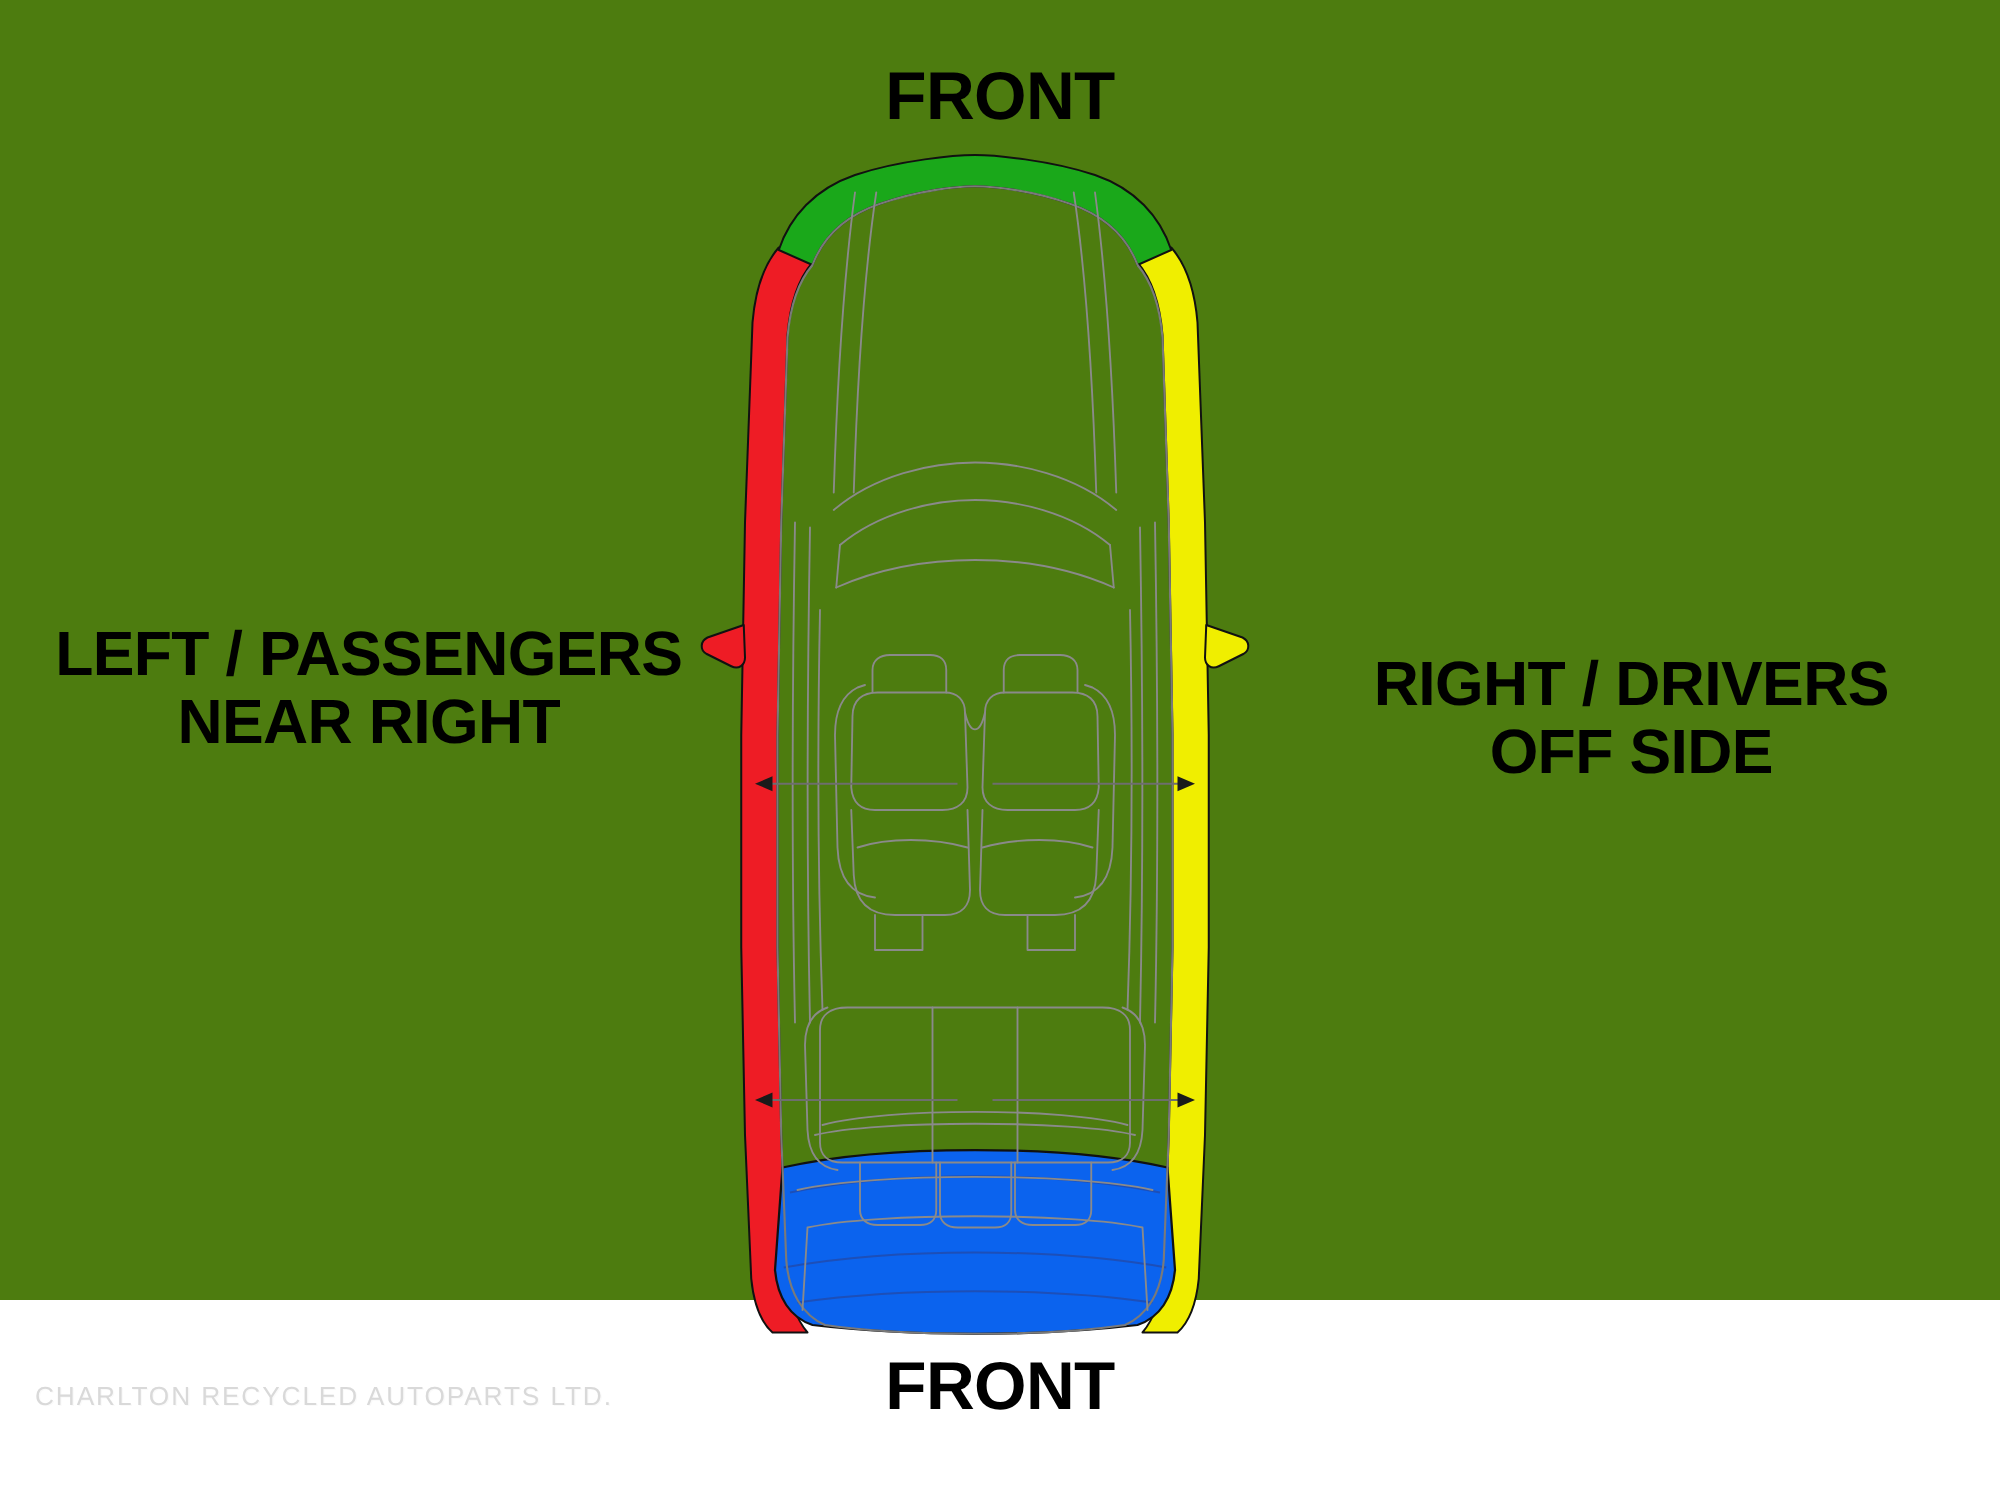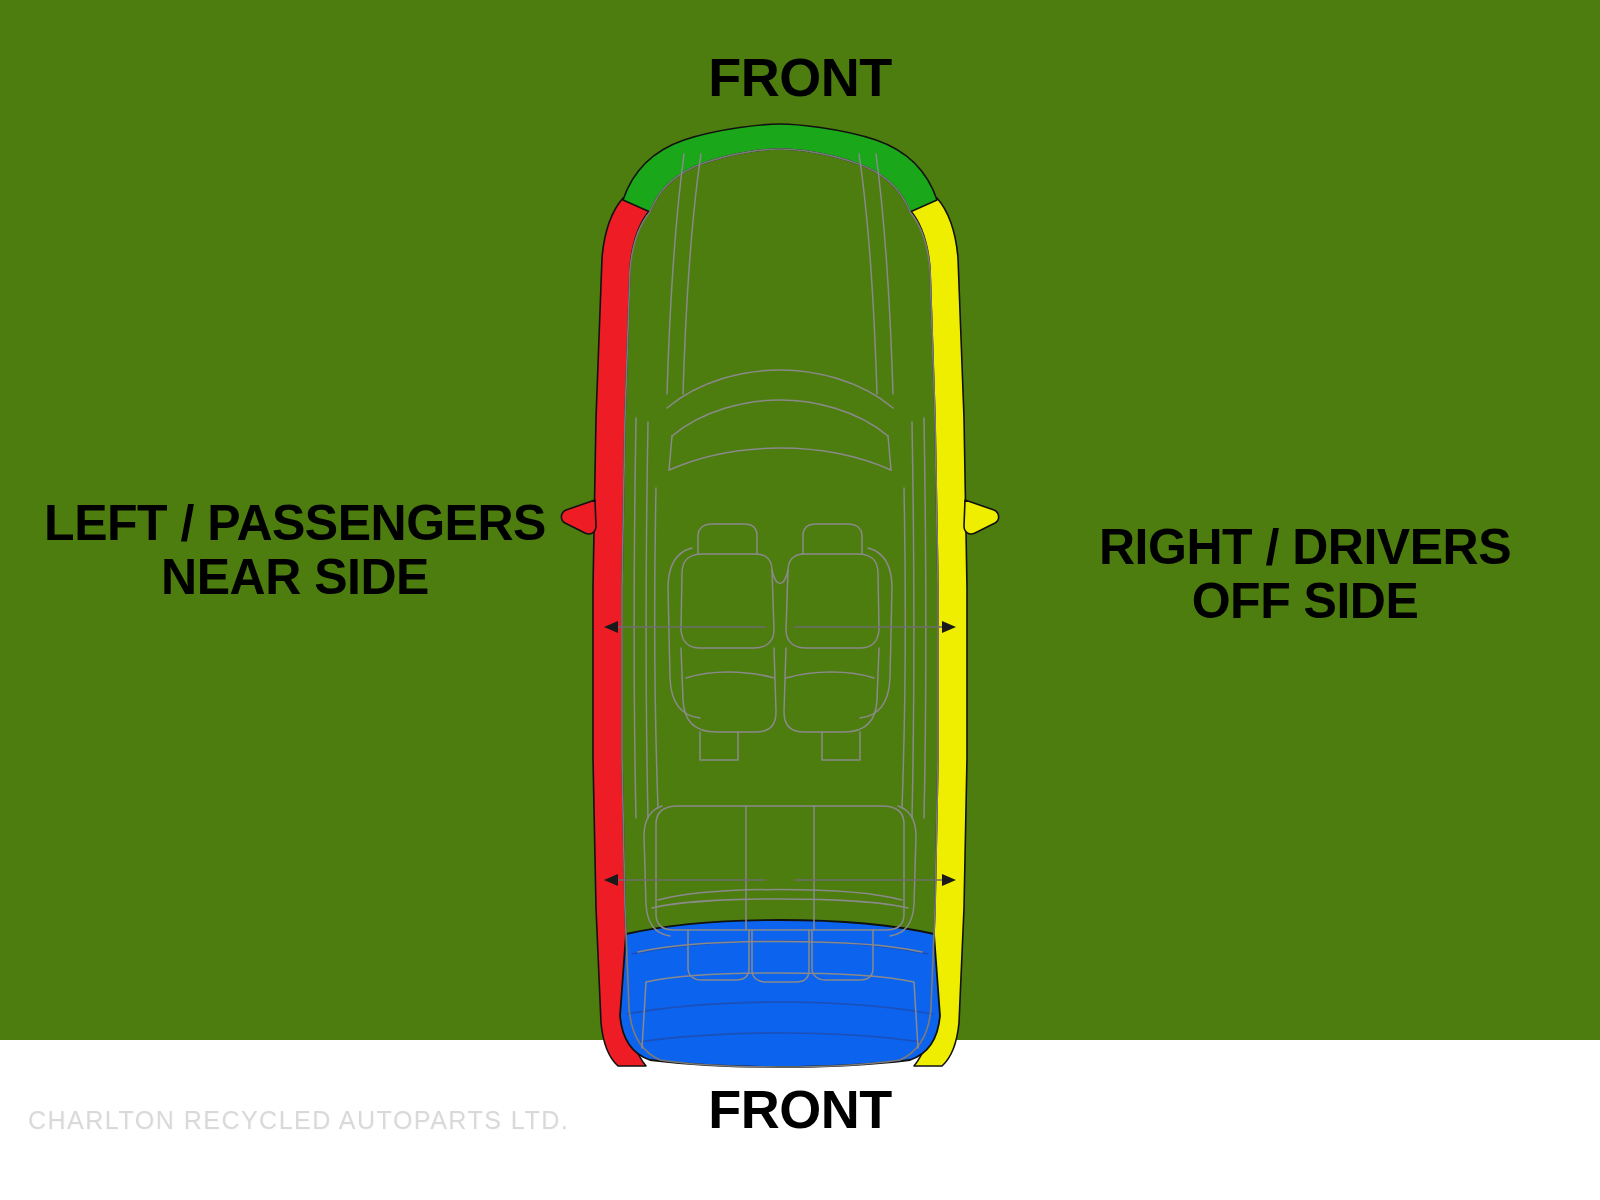--- a/index.html
+++ b/index.html
@@ -67,38 +67,38 @@
     width: 440px;
     height: 950px;
   }
   #car-svg { display: block; width: 440px; height: 950px; }
 
   #watermark {
     position: absolute;
     left: 28px;
     top: 1106px;
     font-family: "Liberation Sans", sans-serif;
-    font-size: 25px;
+    font-size: 21px;
     font-weight: normal;
     letter-spacing: 1.5px;
     color: #d9d9d9;
     text-shadow: 1px 1px 0 #fafafa;
     white-space: nowrap;
   }
 </style>
 </head>
 <body>
 
 <div id="stage">
 
   <div class="label" id="label-front">FRONT</div>
 
   <div class="label" id="label-left">
     <span>LEFT / PASSENGERS</span>
-    <span class="line2">NEAR SIDE</span>
+    <span class="line2">NEAR RIGHT</span>
   </div>
 
   <div class="label" id="label-right">
     <span>RIGHT / DRIVERS</span>
     <span class="line2">OFF SIDE</span>
   </div>
 
   <div id="car-wrap">
     <svg id="car-svg" viewBox="0 0 440 950" xmlns="http://www.w3.org/2000/svg">
 

